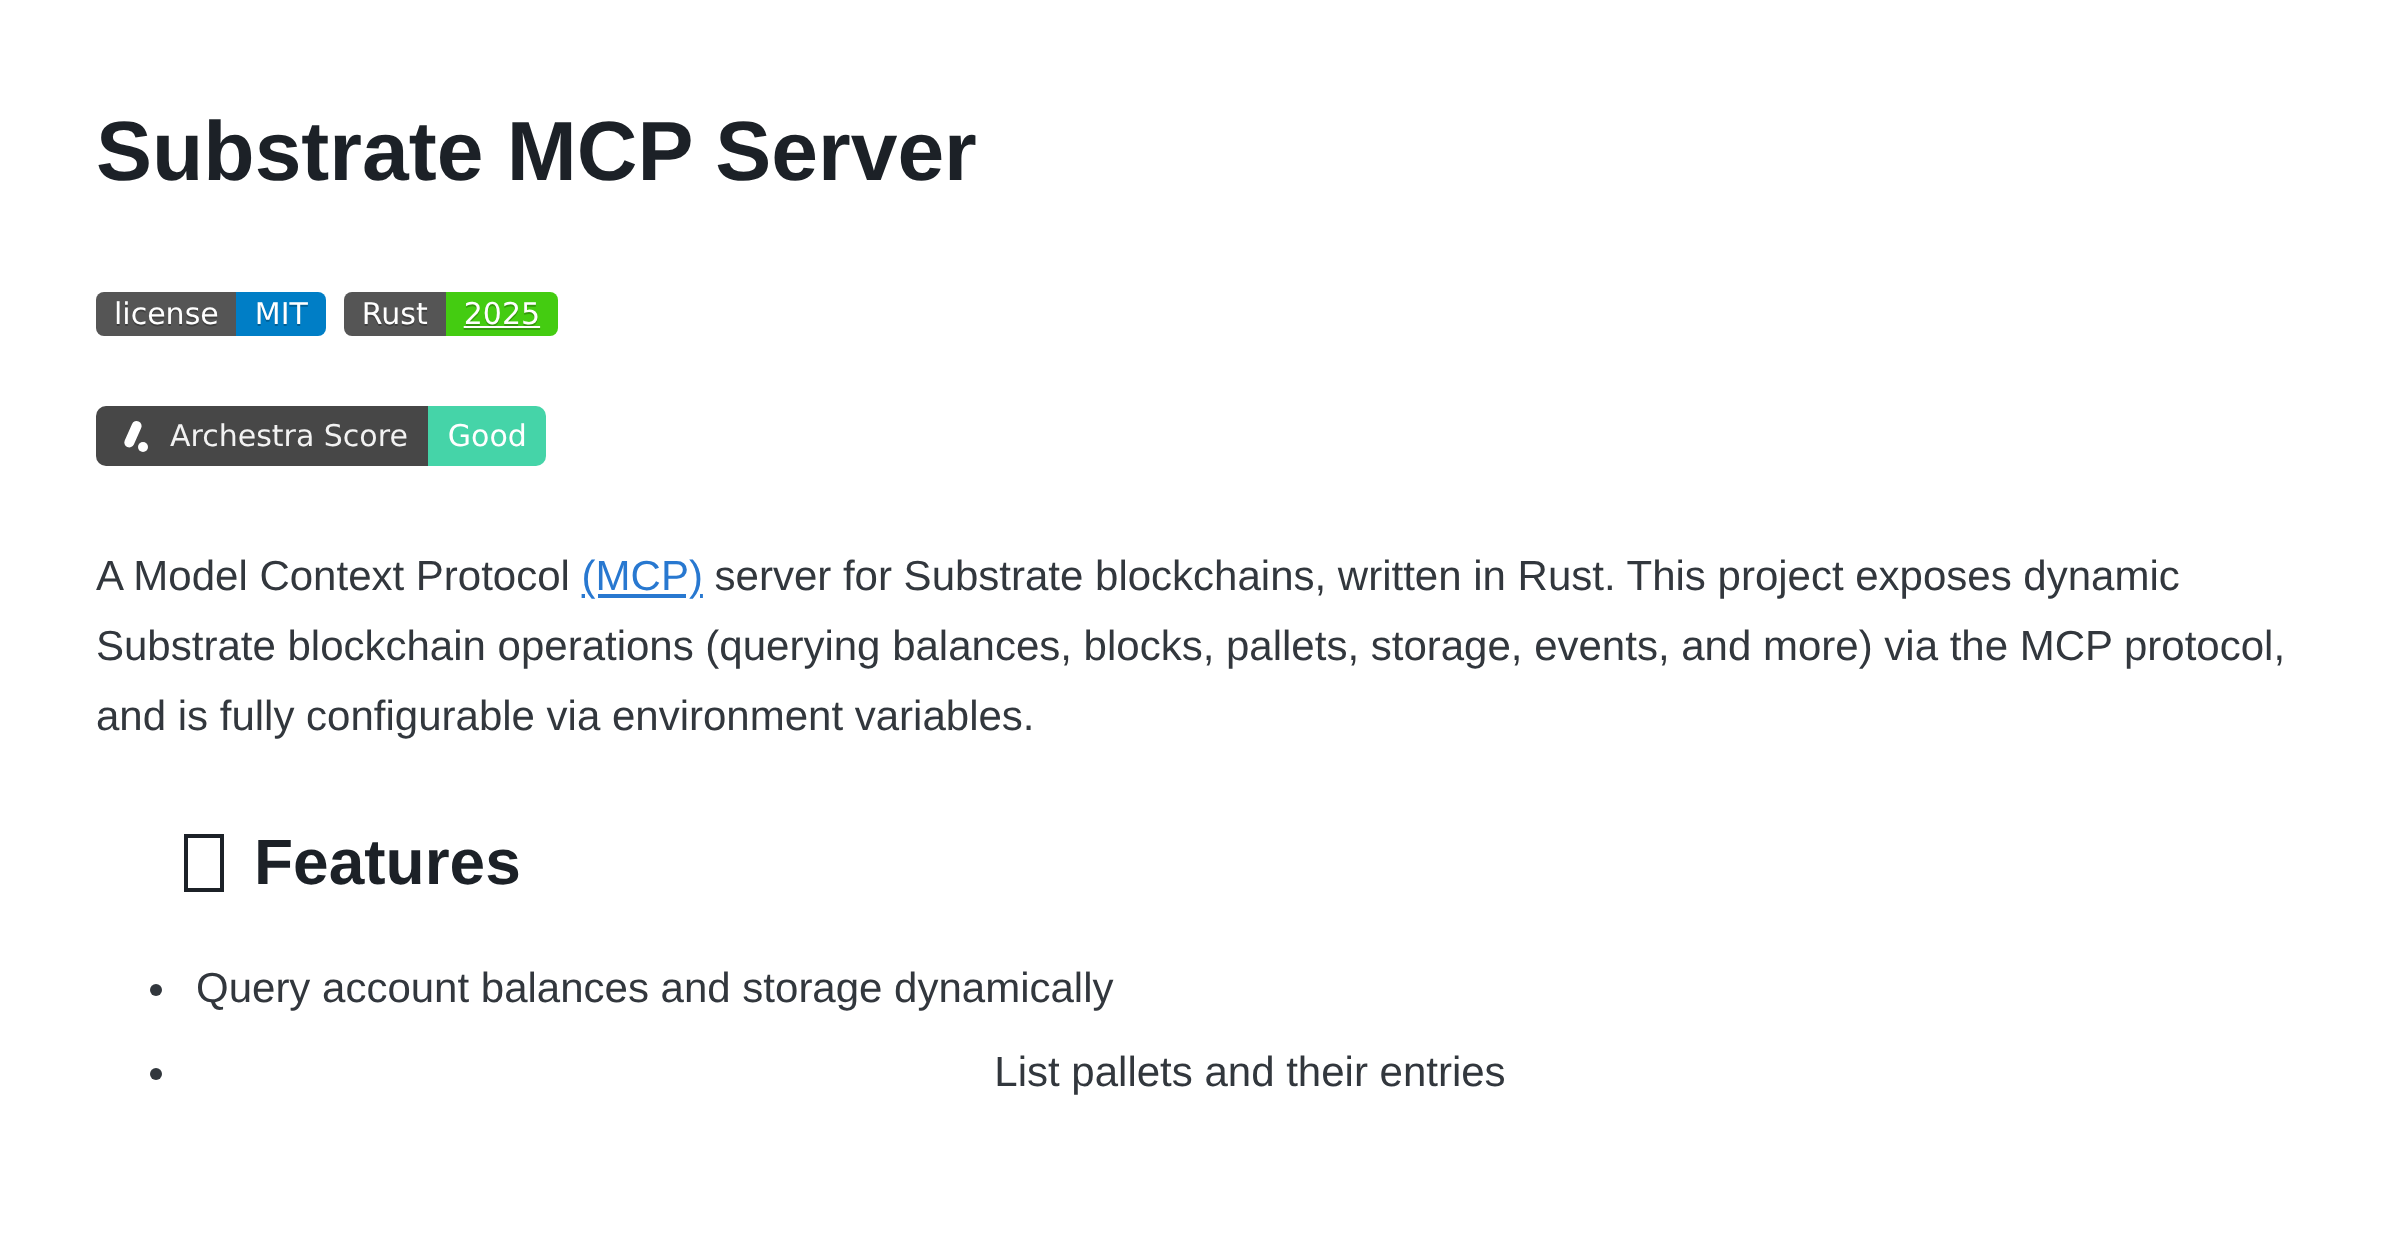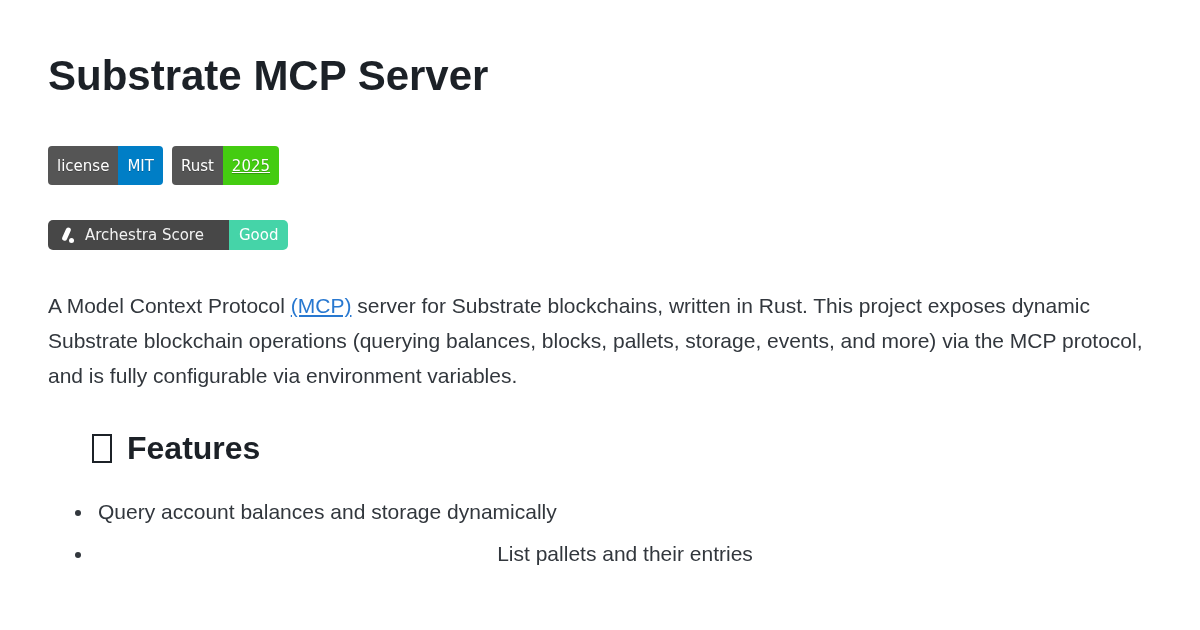--- a/index.html
+++ b/index.html
@@ -22,21 +22,21 @@
     font-size: 42px;
     line-height: 48px;
     font-weight: 700;
     color: #1c2127;
   }
 
   
   .badge-row { margin-top: 46px; display: flex; gap: 9px; }
   .badge {
     display: inline-flex;
-    height: 39px;
+    height: 22px;
     border-radius: 4px;
     overflow: hidden;
     font-family: "DejaVu Sans", sans-serif;
     font-size: 15px;
     color: #ffffff;
     text-shadow: 0 1px 0 rgba(0,0,0,0.25);
     cursor: pointer;
   }
   .badge .seg { display: flex; align-items: center; padding: 0 9px; }
   .badge .seg-left { background: #555555; }
@@ -53,21 +53,21 @@
     font-family: "DejaVu Sans", sans-serif;
     font-size: 15px;
     cursor: pointer;
   }
   .score-left {
     background: #474747;
     color: #f2f2f2;
     display: flex;
     align-items: center;
     gap: 10px;
-    padding: 0 25px 0 10px;
+    padding: 0 10px 0 10px;
   }
   .score-right {
     background: #45d4a8;
     color: #ffffff;
     display: flex;
     align-items: center;
     padding: 0 10px;
   }
   .archestra-logo { position: relative; width: 17px; height: 17px; display: inline-block; }
   .archestra-logo .bar {

